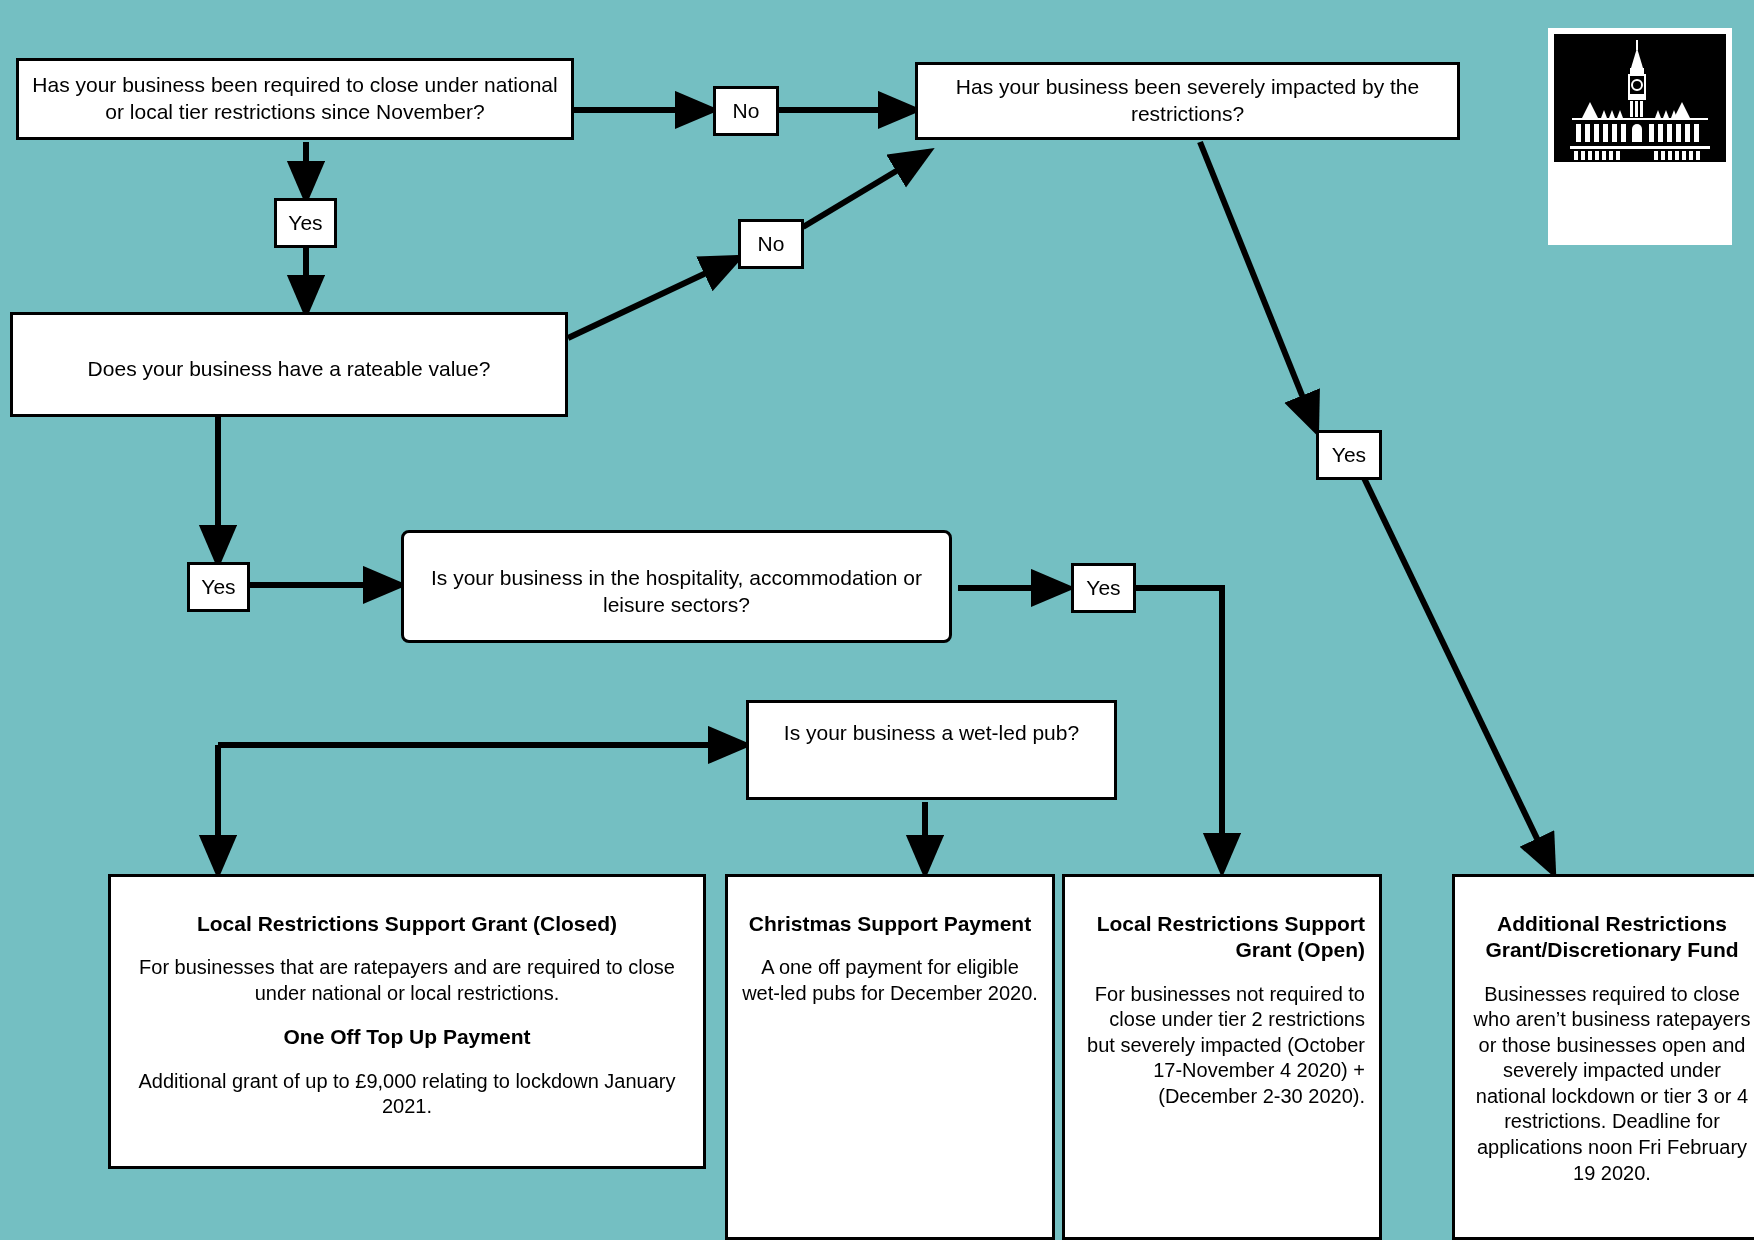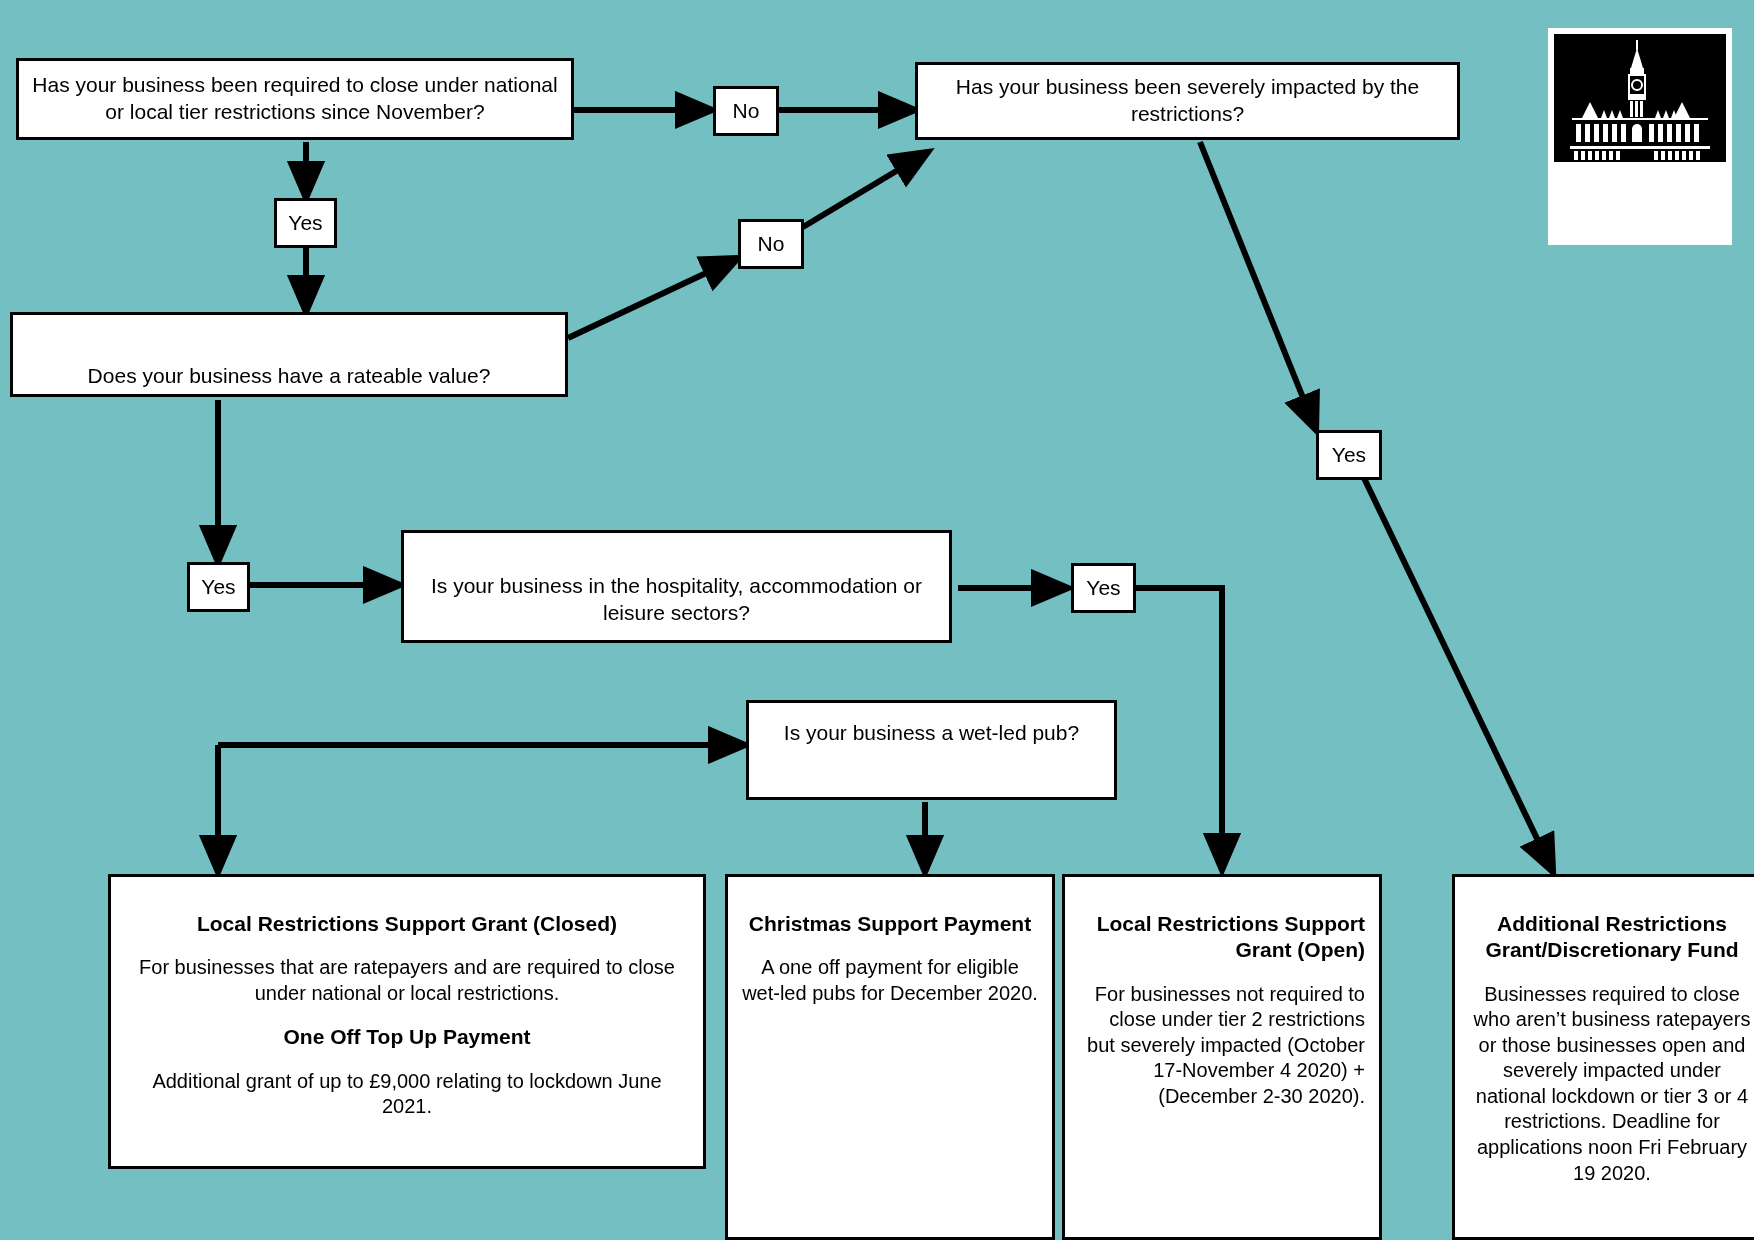--- a/index.html
+++ b/index.html
@@ -159,25 +159,25 @@
   </svg>
 
   <div class="box qbox" style="left:16px; top:58px; width:558px; height:82px;">
     <span>Has your business been required to close under national or local tier restrictions since November?</span>
   </div>
 
   <div class="box qbox" style="left:915px; top:62px; width:545px; height:78px;">
     <span>Has your business been severely impacted by the restrictions?</span>
   </div>
 
-  <div class="box qbox" style="left:10px; top:312px; width:558px; height:85px; justify-content:flex-end; padding-top:14px;">
+  <div class="box qbox" style="left:10px; top:312px; width:558px; height:105px; justify-content:center; padding-top:14px;">
     <span>Does your business have a rateable value?</span>
   </div>
 
-  <div class="box qbox" style="left:401px; top:530px; width:551px; height:113px; justify-content:flex-start; padding-top:40px;">
+  <div class="box qbox" style="left:401px; top:530px; width:551px; height:113px; justify-content:flex-start; padding-top:32px;border-radius:8px;">
     <span>Is your business in the hospitality, accommodation or leisure sectors?</span>
   </div>
 
   <div class="box qbox" style="left:746px; top:700px; width:371px; height:100px; justify-content:flex-start; padding-top:17px;">
     <span>Is your business a wet-led pub?</span>
   </div>
 
   <div class="label-box" style="left:713px; top:86px; width:66px; height:50px;">
     <span>No</span>
   </div>
@@ -199,21 +199,21 @@
   </div>
 
   <div class="label-box" style="left:1316px; top:430px; width:66px; height:50px;">
     <span>Yes</span>
   </div>
 
   <div class="outcome" style="left:108px; top:874px; width:598px; height:295px;">
     <div class="ohead">Local Restrictions Support Grant (Closed)</div>
     <div class="obody">For businesses that are ratepayers and are required to close under national or local restrictions.</div>
     <div class="ohead">One Off Top Up Payment</div>
-    <div class="obody">Additional grant of up to £9,000 relating to lockdown June 2021.</div>
+    <div class="obody">Additional grant of up to £9,000 relating to lockdown January 2021.</div>
   </div>
 
   <div class="outcome" style="left:725px; top:874px; width:330px; height:366px;">
     <div class="ohead">Christmas Support Payment</div>
     <div class="obody">A one off payment for eligible wet-led pubs for December 2020.</div>
   </div>
 
   <div class="outcome" style="left:1062px; top:874px; width:320px; height:366px;text-align:right;">
     <div class="ohead">Local Restrictions Support Grant (Open)</div>
     <div class="obody">For businesses not required to close under tier 2 restrictions but severely impacted (October 17-November 4 2020) + (December 2-30 2020).</div>

